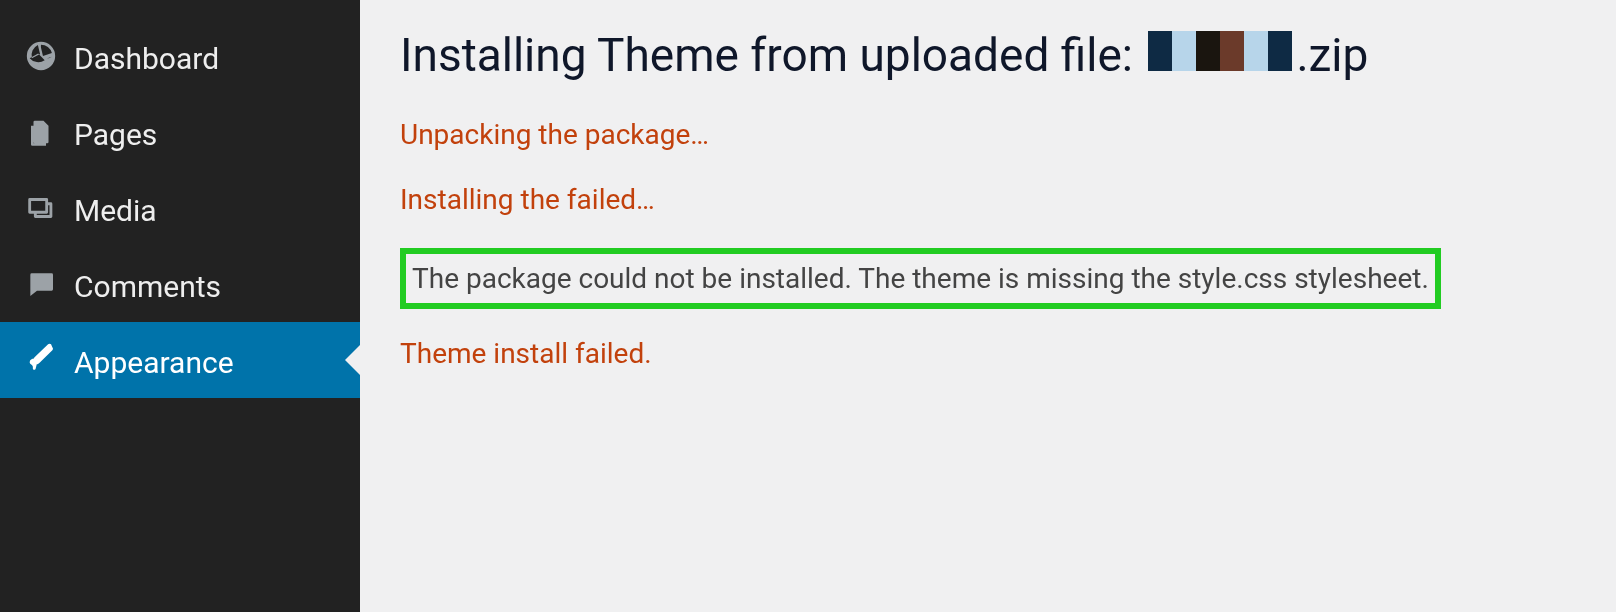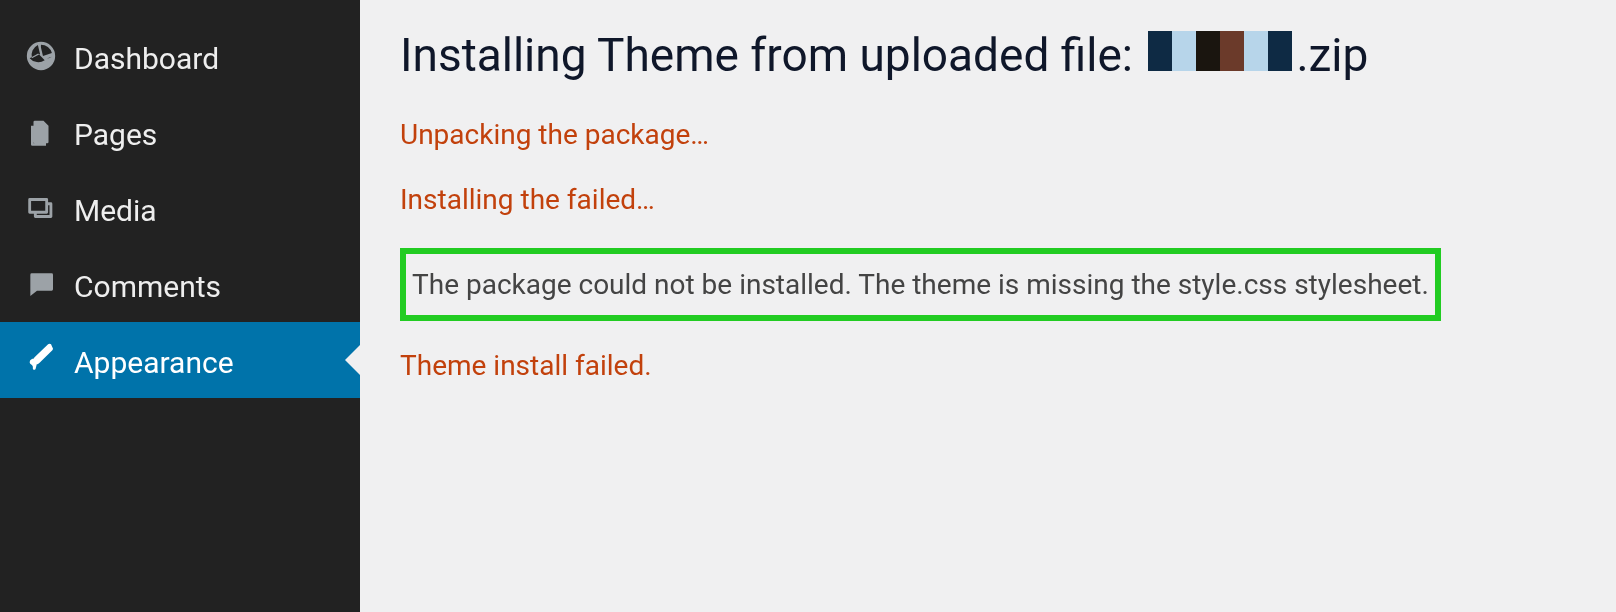--- a/index.html
+++ b/index.html
@@ -80,21 +80,21 @@
     height: 40px;
   }
   .status-line {
     font-size: 28px;
     color: #c2410c;
     margin-bottom: 32px;
   }
   .status-highlight {
     display: inline-block;
     border: 6px solid #22cc22;
-    padding: 14px 6px;
+    padding: 8px 6px;
     font-size: 28px;
     color: #444;
     margin-bottom: 28px;
   }
   svg { display: block; }
 </style>
 </head>
 <body>
 
 <nav class="sidebar">

